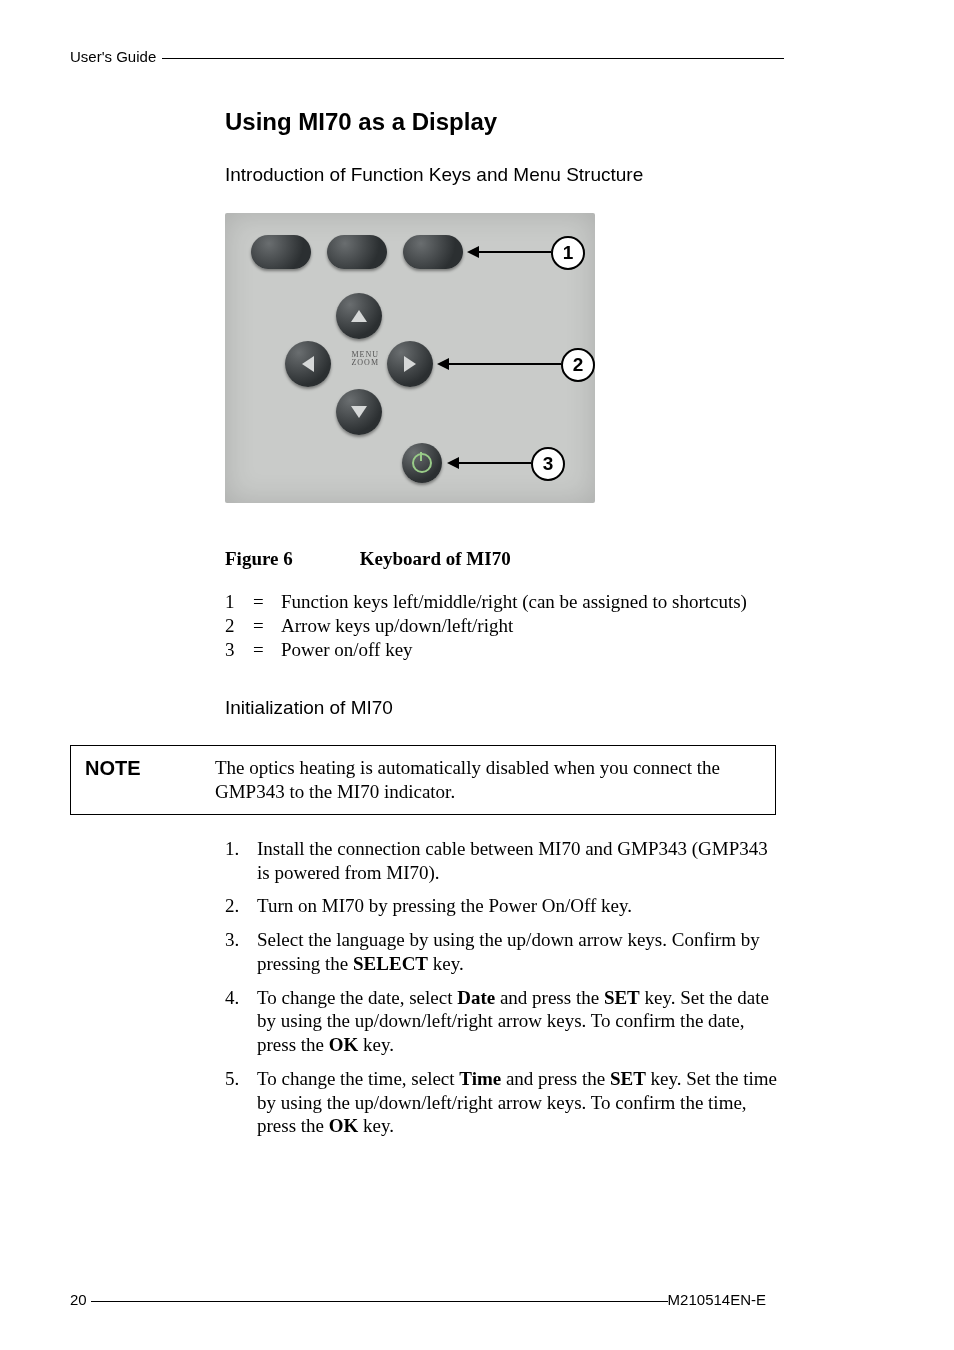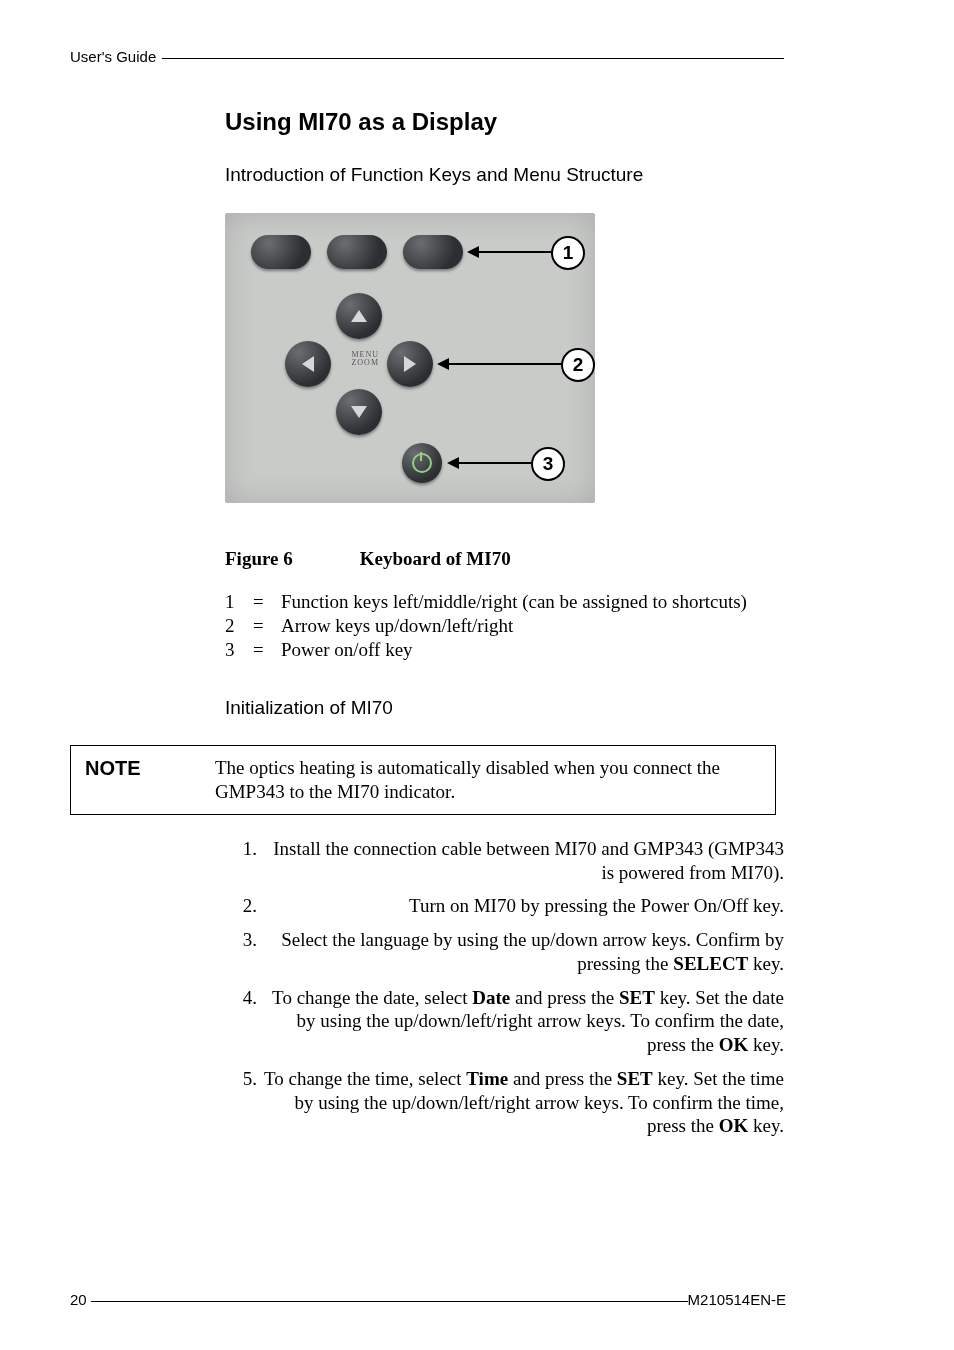--- a/index.html
+++ b/index.html
@@ -150,31 +150,30 @@
   ol.steps {
     margin: 0;
     padding-left: 0;
     list-style: none;
     counter-reset: step;
   }
   ol.steps > li {
     counter-increment: step;
     margin-bottom: 10px;
     display: flex;
-    text-align: right;
   }
   ol.steps > li::before {
     content: counter(step) ".";
     width: 32px;
     flex: 0 0 32px;
   }
   ol.steps > li > span { flex: 1; }
   .footer {
     position:absolute;
-    left:70px; right:68px; bottom:40px;
+    left:70px; right:88px; bottom:40px;
     display:flex;
     align-items:baseline;
     font-family: Arial, Helvetica, sans-serif;
     font-size:15px;
   }
   .footer .rule {
     flex:1;
     border-bottom:1px solid #000;
     position:relative;
     top:-3px;

